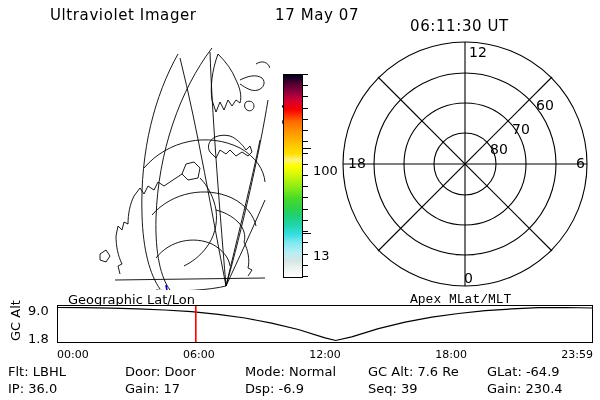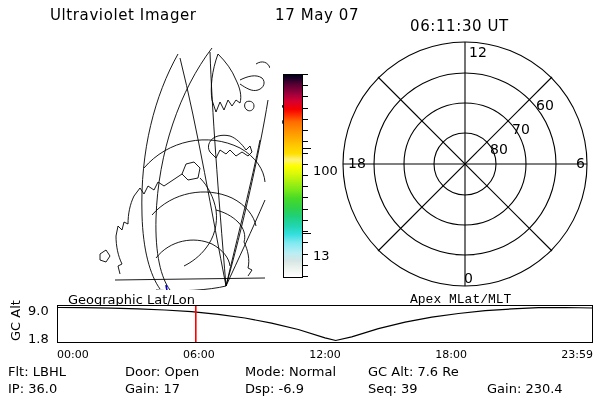--- a/index.html
+++ b/index.html
@@ -244,21 +244,21 @@
     <div class="st st-r0 c0">
       <span>Flt:</span>
       <span>LBHL</span>
     </div>
     <div class="st st-r1 c0">
       <span>IP:</span>
       <span>36.0</span>
     </div>
     <div class="st st-r0 c1">
       <span>Door:</span>
-      <span>Open</span>
+      <span>Door</span>
     </div>
     <div class="st st-r1 c1">
       <span>Gain:</span>
       <span>17</span>
     </div>
     <div class="st st-r0 c2">
       <span>Mode:</span>
       <span>Normal</span>
     </div>
     <div class="st st-r1 c2">
@@ -266,19 +266,23 @@
       <span>-6.9</span>
     </div>
     <div class="st st-r0 c3">
       <span>GC Alt:</span>
       <span>7.6 Re</span>
     </div>
     <div class="st st-r1 c3">
       <span>Seq:</span>
       <span>39</span>
     </div>
+    <div class="st st-r0 c4">
+      <span>GLat:</span>
+      <span>-64.9</span>
+    </div>
     <div class="st st-r1 c4">
       <span>Gain:</span>
       <span>230.4</span>
     </div>
   </div>
 
 </div>
 
 </body></html>

